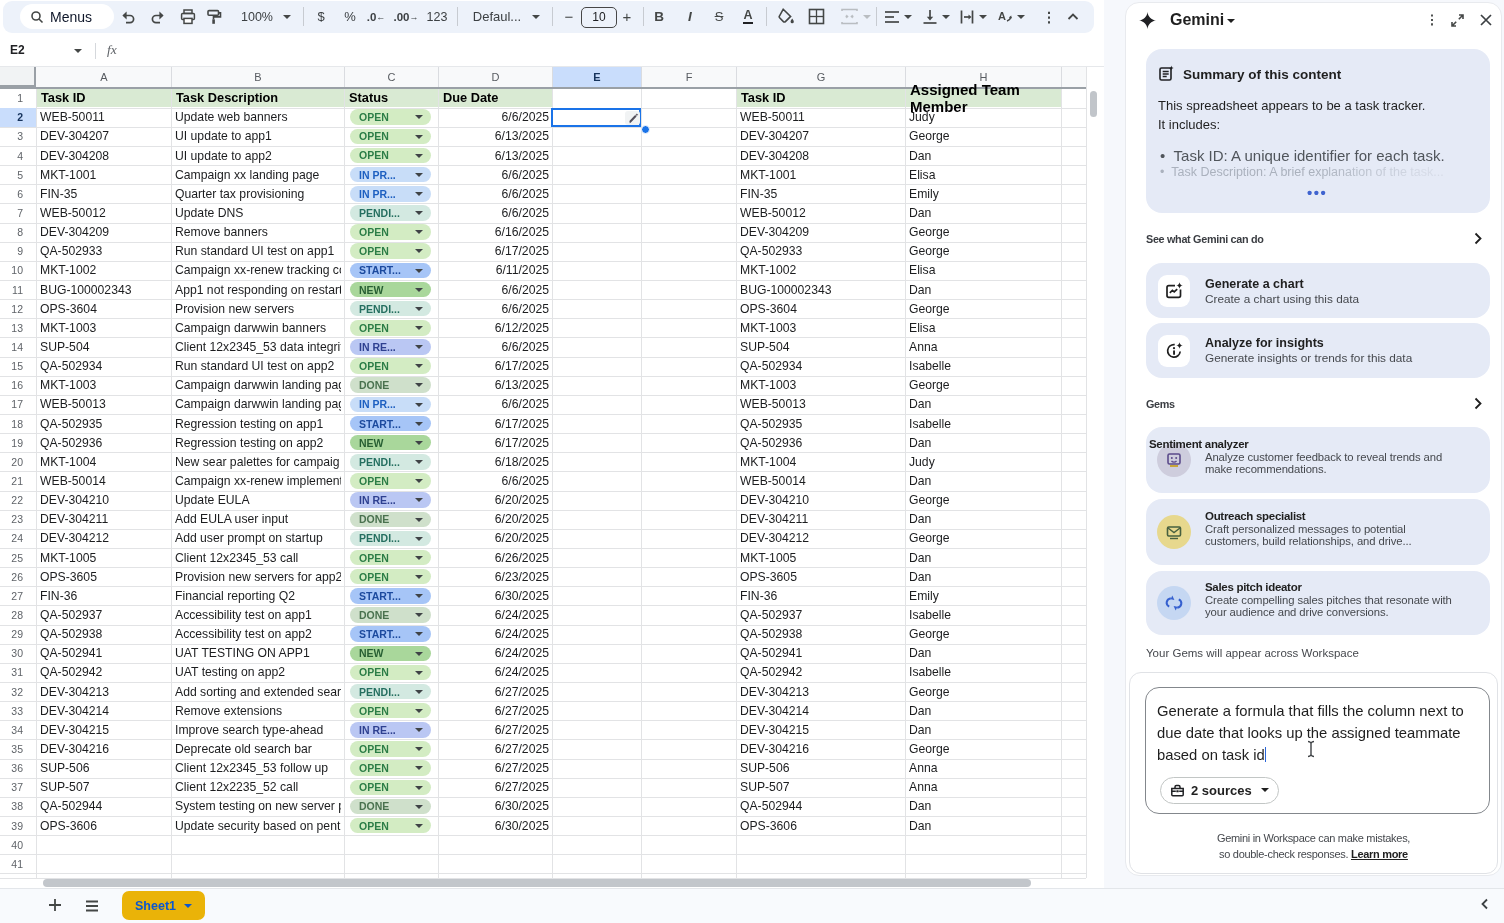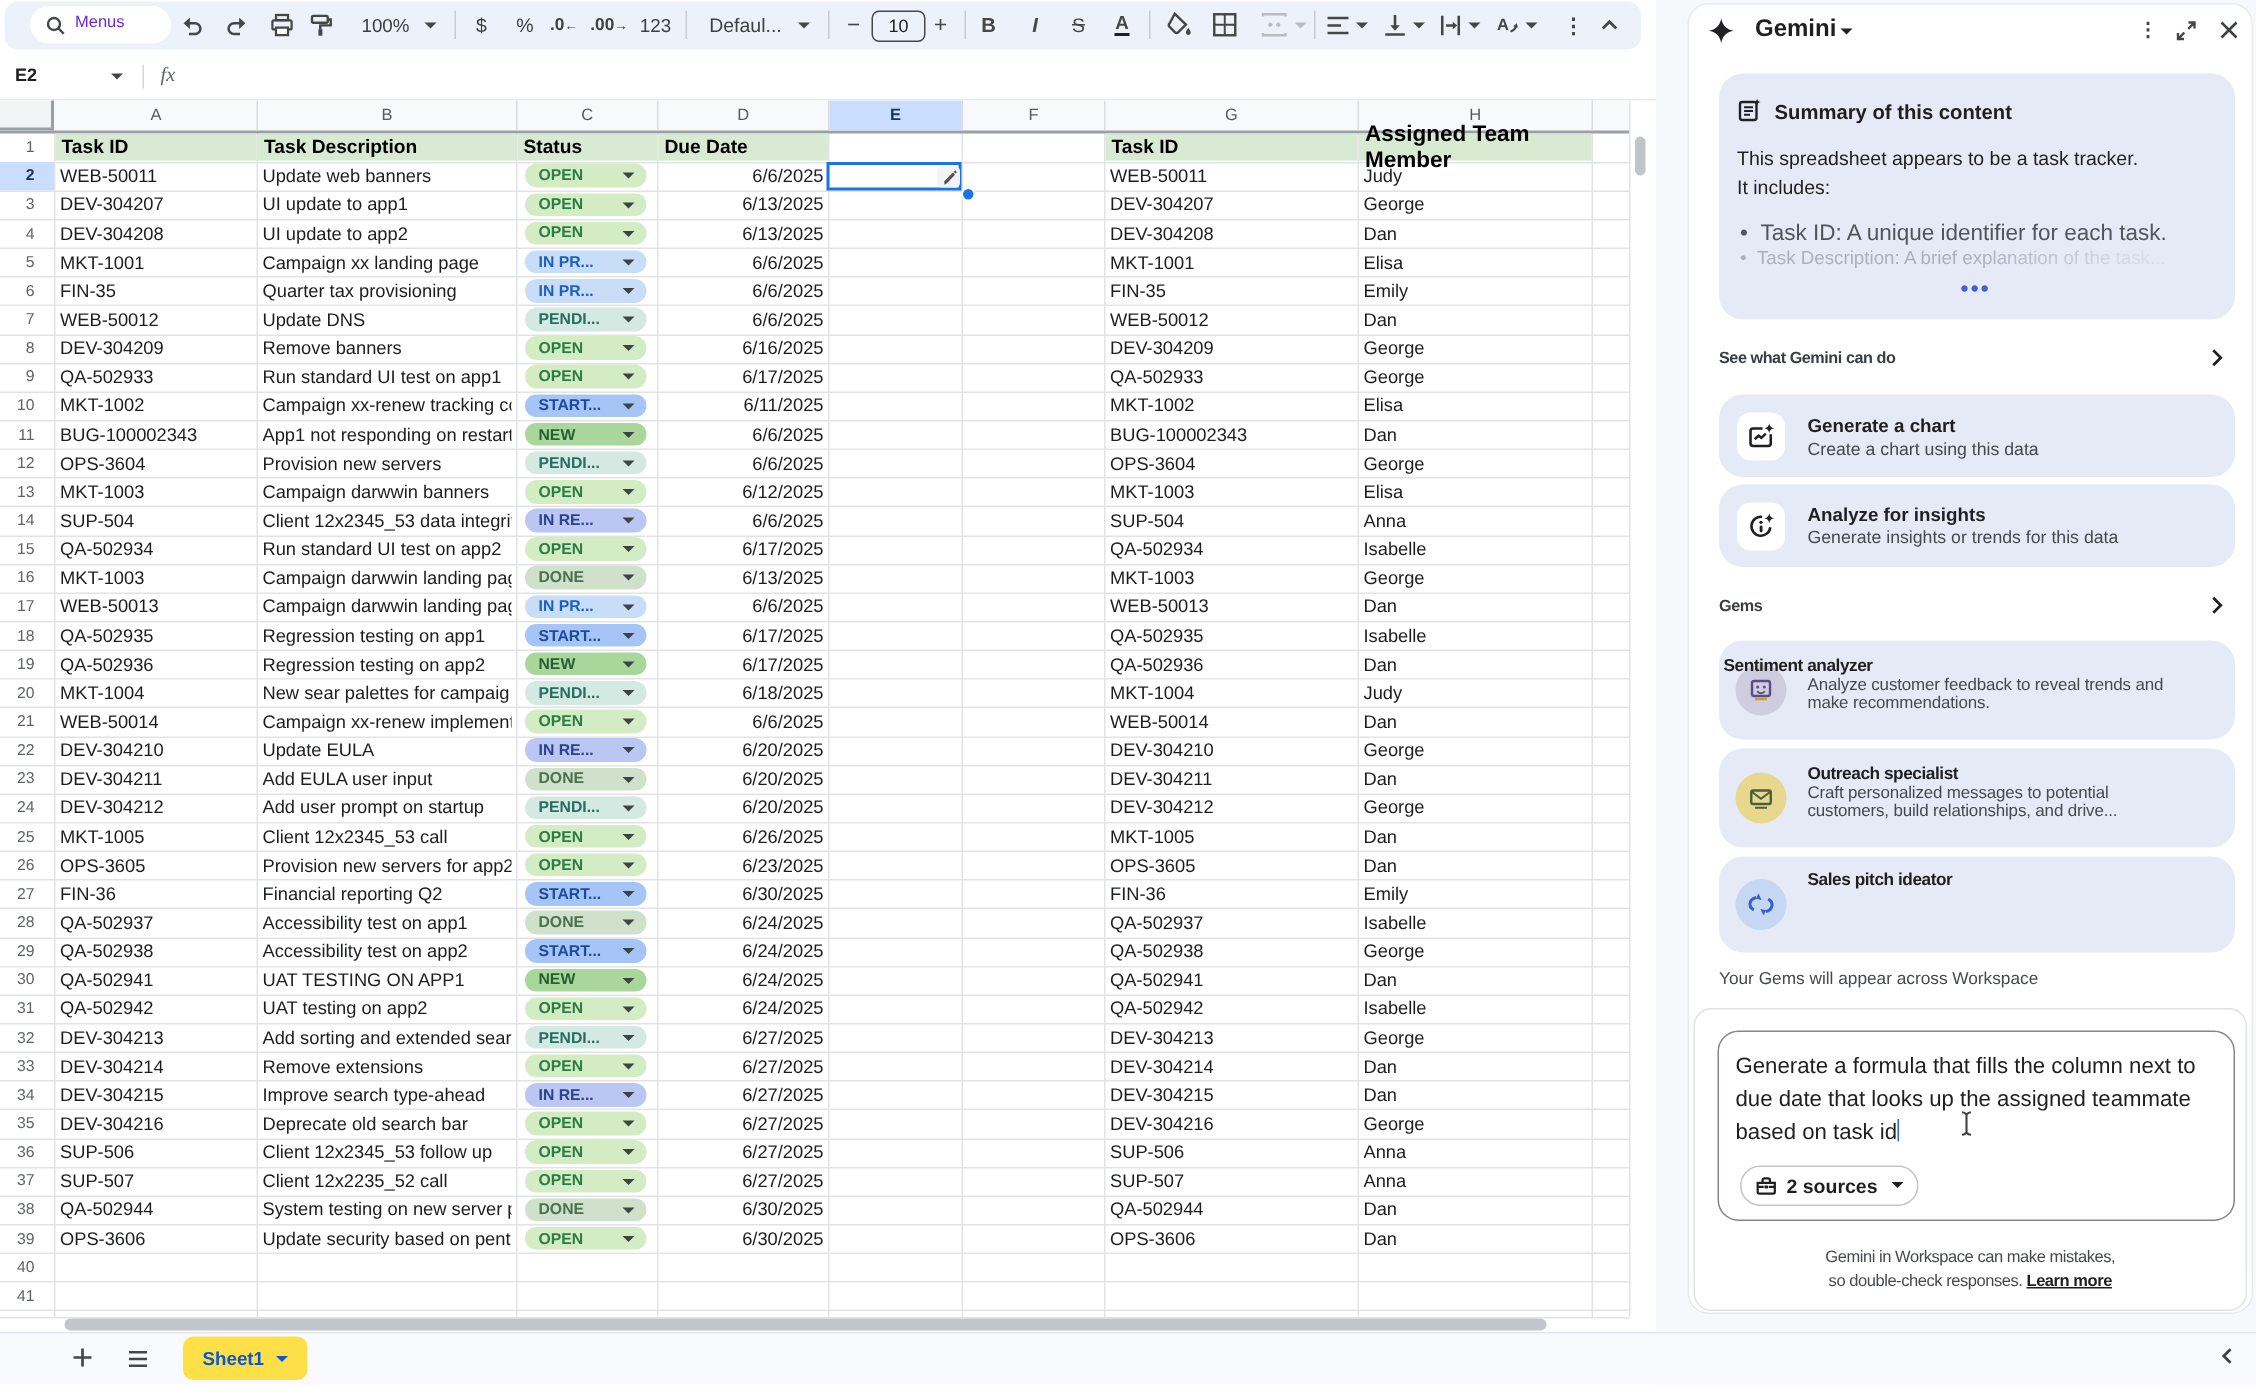--- a/index.html
+++ b/index.html
@@ -24,21 +24,21 @@
 <div id="root">
 
 <div class="abs" style="left:1104px;top:0;width:400px;height:923px;background:#f6f8fc;"></div>
 <div class="abs" style="left:0;top:888px;width:1504px;height:35px;background:#f8fafd;border-top:1px solid #e3e6ea;"></div>
 <div class="abs" style="left:3px;top:1px;width:1091px;height:32px;background:#edf2fa;border-radius:9px;"></div>
 <div class="abs" style="left:20px;top:4px;width:94px;height:25px;background:#fff;border-radius:13px;"></div>
 <svg class="abs" style="left:30px;top:10px" width="14" height="14" viewBox="0 0 14 14">
       <circle cx="6" cy="6" r="4" fill="none" stroke="#444746" stroke-width="1.6"></circle>
       <line x1="9" y1="9" x2="12.5" y2="12.5" stroke="#444746" stroke-width="1.6"></line>
     </svg>
-<div class="abs" style="left:50px;top:9px;font-size:11px;color:#6d28d9;">Menus</div>
+<div class="abs" style="left:50px;top:9px;font-size:14px;color:#0f172a;">Menus</div>
 <div class="tb-ic" style="left:119px;width:18px;">
       <svg width="18" height="18" viewBox="0 0 18 18">
         <path d="M4.5 7.5 H11 a3.6 3.6 0 0 1 0 7.2 H7" fill="none" stroke="#444746" stroke-width="1.7"></path>
         <path d="M7.6 3.6 L3.4 7.5 L7.6 11.4 Z" fill="#444746"></path>
       </svg>
     </div>
 <div class="tb-ic" style="left:149px;width:18px;">
       <svg width="18" height="18" viewBox="0 0 18 18">
         <path d="M13.5 7.5 H7 a3.6 3.6 0 0 0 0 7.2 H11" fill="none" stroke="#444746" stroke-width="1.7"></path>
         <path d="M10.4 3.6 L14.6 7.5 L10.4 11.4 Z" fill="#444746"></path>
@@ -638,21 +638,21 @@
     </svg>
 <div class="abs" style="left:641px;top:124.5px;width:7px;height:7px;background:#1a73e8;border:1.5px solid #fff;border-radius:50%;"></div>
 <div class="abs" style="left:1090px;top:91px;width:7px;height:26px;background:#c1c5ca;border-radius:4px;"></div>
 <div class="abs" style="left:43px;top:879px;width:988px;height:7.5px;background:#c2c6cb;border-radius:4px;"></div>
 <div class="abs" style="left:47px;top:897px;width:16px;height:16px;"><svg width="16" height="16" viewBox="0 0 16 16">
         <path d="M8 2 v12 M2 8 h12" stroke="#444746" stroke-width="1.8"></path>
       </svg></div>
 <div class="abs" style="left:84px;top:898px;width:16px;height:16px;"><svg width="16" height="16" viewBox="0 0 16 16">
         <path d="M2 3.5 h12 M2 8 h12 M2 12.5 h12" stroke="#444746" stroke-width="1.8"></path>
       </svg></div>
-<div class="abs" style="left:122px;top:891px;width:83px;height:29px;background:#fde047;border-radius:7px;display:flex;align-items:center;justify-content:center;">
+<div class="abs" style="left:122px;top:891px;width:83px;height:29px;background:#eab308;border-radius:7px;display:flex;align-items:center;justify-content:center;">
       <span style="font-size:12.5px;font-weight:bold;color:#0b57d0;">Sheet1</span>
       <span class="caret" style="border-top-color:#0b57d0;margin-left:8px;"></span>
     </div>
 <svg class="abs" style="left:1478px;top:897px;" width="14" height="14" viewBox="0 0 14 14">
       <path d="M9 2.5 L4.5 7 L9 11.5" fill="none" stroke="#3c4043" stroke-width="1.8"></path>
     </svg>
 <div class="abs" style="left:1125px;top:2px;width:377px;height:874px;background:#fff;border:1px solid #e8eaee;border-radius:14px;box-sizing:border-box;"></div>
 <svg class="abs" style="left:1139px;top:12px;" width="17" height="17" viewBox="0 0 17 17">
       <path d="M8.5 0 C9 4.7 12.3 8 17 8.5 C12.3 9 9 12.3 8.5 17 C8 12.3 4.7 9 0 8.5 C4.7 8 8 4.7 8.5 0 Z" fill="#202124"></path>
     </svg>
@@ -734,20 +734,21 @@
 <div class="gcard" style="top:571px;height:64px;"></div>
 <div class="abs" style="left:1157px;top:586.0px;width:34px;height:34px;background:#c5d7f2;border-radius:50%;display:flex;align-items:center;justify-content:center;">
       <svg width="20" height="20" viewBox="0 0 20 20">
         <path d="M5.2 13.6 a5.6 4.6 0 0 1 1.6 -8.3" fill="none" stroke="#3560cf" stroke-width="2"></path>
         <path d="M14.8 6.4 a5.6 4.6 0 0 1 -1.6 8.3" fill="none" stroke="#3560cf" stroke-width="2"></path>
         <path d="M8.3 2.6 l-1.7 3.6 3.8 .8z" fill="#3560cf"></path>
         <path d="M11.7 17.4 l1.7 -3.6 -3.8 -.8z" fill="#3560cf"></path>
       </svg>
     </div>
 <div class="abs gtitle" style="left:1205px;top:581.2px;">Sales pitch ideator</div>
+<div class="abs gbody" style="left:1205px;top:593.7px;">Create compelling sales pitches that resonate with<br>your audience and drive conversions.</div>
 <div class="abs" style="left:1146px;top:647px;font-size:11.5px;color:#45484d;">Your Gems will appear across Workspace</div>
 <div class="abs" style="left:1129px;top:672px;width:369px;height:202px;background:#fff;border:1px solid #e0e2e6;border-radius:12px;box-sizing:border-box;"></div>
 <div class="abs" style="left:1145px;top:687px;width:345px;height:127px;border:1.3px solid #83878c;border-radius:14px;box-sizing:border-box;background:#fff;"></div>
 <div class="abs" style="left:1157px;top:700px;width:322px;font-size:14.8px;color:#1f1f1f;line-height:22px;">Generate a formula that fills the column next to due date that looks up the assigned teammate based on task id<span style="display:inline-block;width:1.5px;height:15px;background:#2a66d9;vertical-align:-2px;"></span></div>
 <svg class="abs" style="left:1305px;top:740px;" width="12" height="18" viewBox="0 0 12 18">
       <path d="M3 1.5 c1.5 0 2.3 .6 3 1.5 .7 -.9 1.5 -1.5 3 -1.5 M3 16.5 c1.5 0 2.3 -.6 3 -1.5 .7 .9 1.5 1.5 3 1.5 M6 3 v12" fill="none" stroke="#3f4245" stroke-width="1.4"></path>
     </svg>
 <div class="abs" style="left:1160px;top:776.5px;width:119px;height:27px;border:1px solid #c2c6c5;border-radius:14px;box-sizing:border-box;background:#fff;"></div>
 <svg class="abs" style="left:1170px;top:783px;" width="15" height="15" viewBox="0 0 15 15">
       <path d="M1.8 5.5 h11.4 v6.2 a1 1 0 0 1 -1 1 H2.8 a1 1 0 0 1 -1 -1 z" fill="none" stroke="#202124" stroke-width="1.5"></path>

